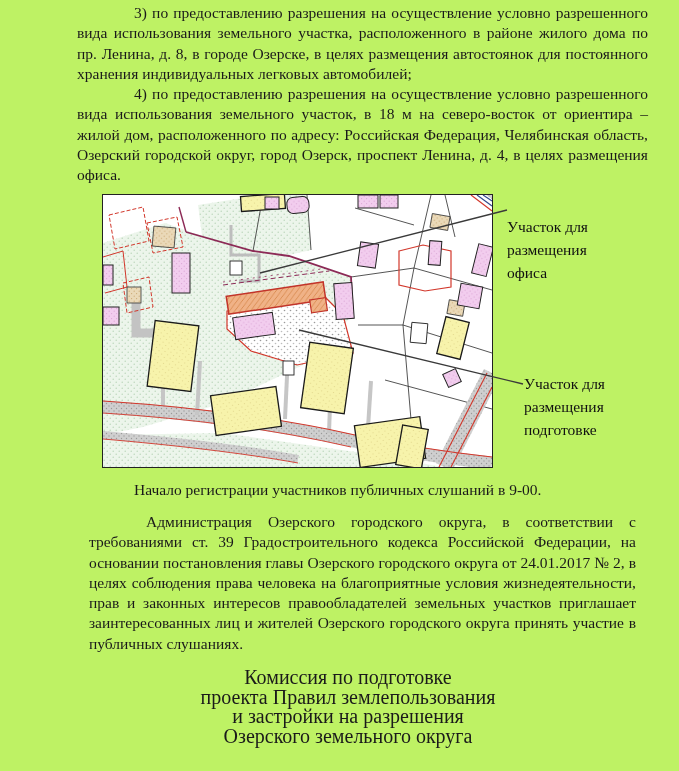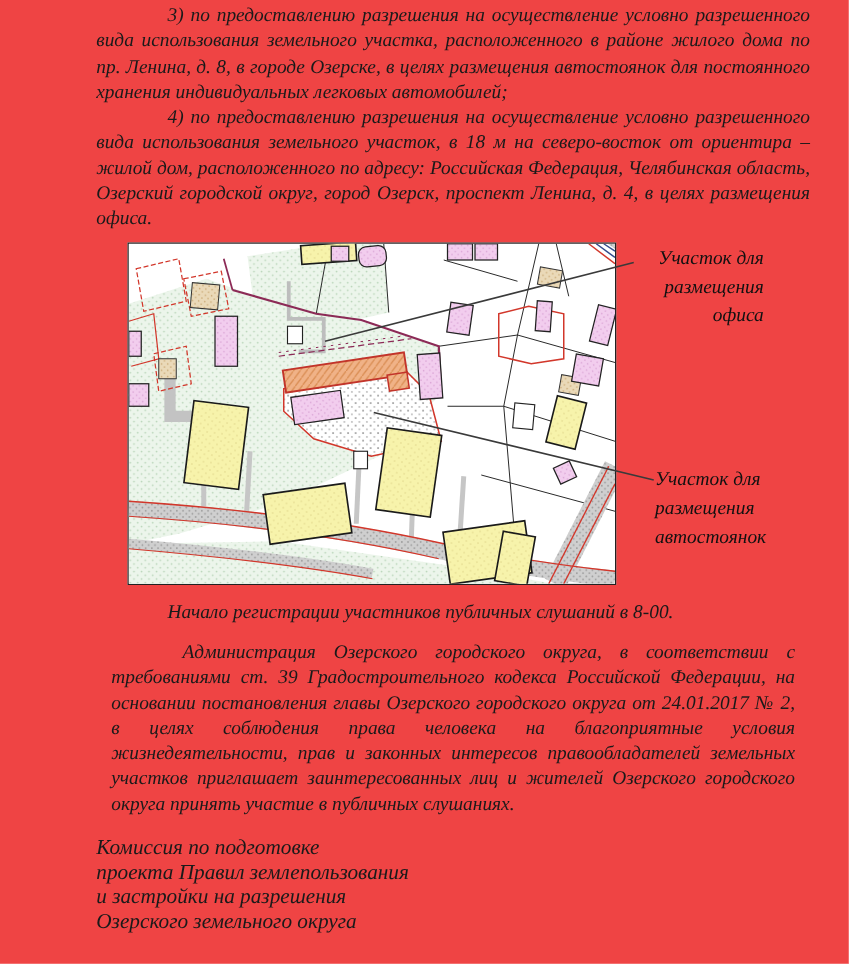--- a/index.html
+++ b/index.html
@@ -1,30 +1,30 @@
 <!DOCTYPE html>
 <html><head>
 <meta charset="utf-8">
 <style>
   html,body{margin:0;padding:0;background:#ffffff;}
   body{width:679px;height:771px;overflow:hidden;font-family:"Liberation Serif","DejaVu Serif",serif;color:#1a1a1a;}
-  .page{position:relative;width:679px;height:771px;background:#ef4444;font-style:italic;}
+  .page{position:relative;width:679px;height:771px;background:#bef264;}
   .bodytext{padding:0 31px 0 77px;}
   .para{margin:0;font-size:15.5px;line-height:20.3px;text-align:justify;text-indent:57px;}
   .para.first{padding-top:3px;}
   .figure{position:relative;width:679px;height:274px;margin-top:8px;}
   .map-frame{position:absolute;left:102px;top:0;width:389px;height:272px;border:1px solid #222;background:#fff;}
   .map-frame svg{display:block;}
   .callout-overlay{position:absolute;left:0;top:0;width:679px;height:274px;pointer-events:none;}
   .map-label{position:absolute;font-size:15.5px;line-height:23px;color:#111;width:104px;}
-  .map-label.office{left:507px;top:1px;text-align:right;}
+  .map-label.office{left:507px;top:21px;}
   .map-label.parking{left:524px;top:178px;}
   .reg-line{margin:12px 0 0 0;}
   .admin-para{margin:12px;}
-  .signature{margin-top:14px;padding-right:29px;text-align:left;font-size:17px;line-height:19.5px;}
+  .signature{margin-top:14px;padding-right:29px;text-align:center;font-size:20px;line-height:19.5px;}
   .sig-line{white-space:nowrap;}
 </style>
 </head>
 <body>
 
 <div class="page">
 
   <div class="bodytext">
     <p class="para first">3) по предоставлению разрешения на осуществление условно разрешенного вида использования земельного участка, расположенного в районе жилого дома по пр. Ленина, д. 8, в городе Озерске, в целях размещения автостоянок для постоянного хранения индивидуальных легковых автомобилей;</p>
     <p class="para">4) по предоставлению разрешения на осуществление условно разрешенного вида использования земельного участок, в 18 м на северо-восток от ориентира – жилой дом, расположенного по адресу: Российская Федерация, Челябинская область, Озерский городской округ, город Озерск, проспект Ленина, д. 4, в целях размещения офиса.</p>
@@ -184,25 +184,25 @@
         </g>
       </svg>
     </div>
 
     <svg class="callout-overlay" viewBox="0 0 679 274">
       <line x1="260" y1="79" x2="507" y2="16" stroke="#3a3a3a" stroke-width="1.3"></line>
       <line x1="299" y1="136" x2="523" y2="190" stroke="#3a3a3a" stroke-width="1.3"></line>
     </svg>
 
     <div class="map-label office">Участок для размещения офиса</div>
-    <div class="map-label parking">Участок для размещения автостоянок</div>
+    <div class="map-label parking">Участок для размещения подготовке</div>
   </div>
 
   <div class="bodytext">
-    <p class="para reg-line">Начало регистрации участников публичных слушаний в 8-00.</p>
+    <p class="para reg-line">Начало регистрации участников публичных слушаний в 9-00.</p>
     <p class="para admin-para">Администрация Озерского городского округа, в соответствии с требованиями ст. 39 Градостроительного кодекса Российской Федерации, на основании постановления главы Озерского городского округа от 24.01.2017 № 2, в целях соблюдения права человека на благоприятные условия жизнедеятельности, прав и законных интересов правообладателей земельных участков приглашает заинтересованных лиц и жителей Озерского городского округа принять участие в публичных слушаниях.</p>
     <div class="signature">
       <div class="sig-line">Комиссия по подготовке</div>
       <div class="sig-line">проекта Правил землепользования</div>
       <div class="sig-line">и застройки на разрешения</div>
       <div class="sig-line">Озерского земельного округа</div>
     </div>
   </div>
 
 </div>

